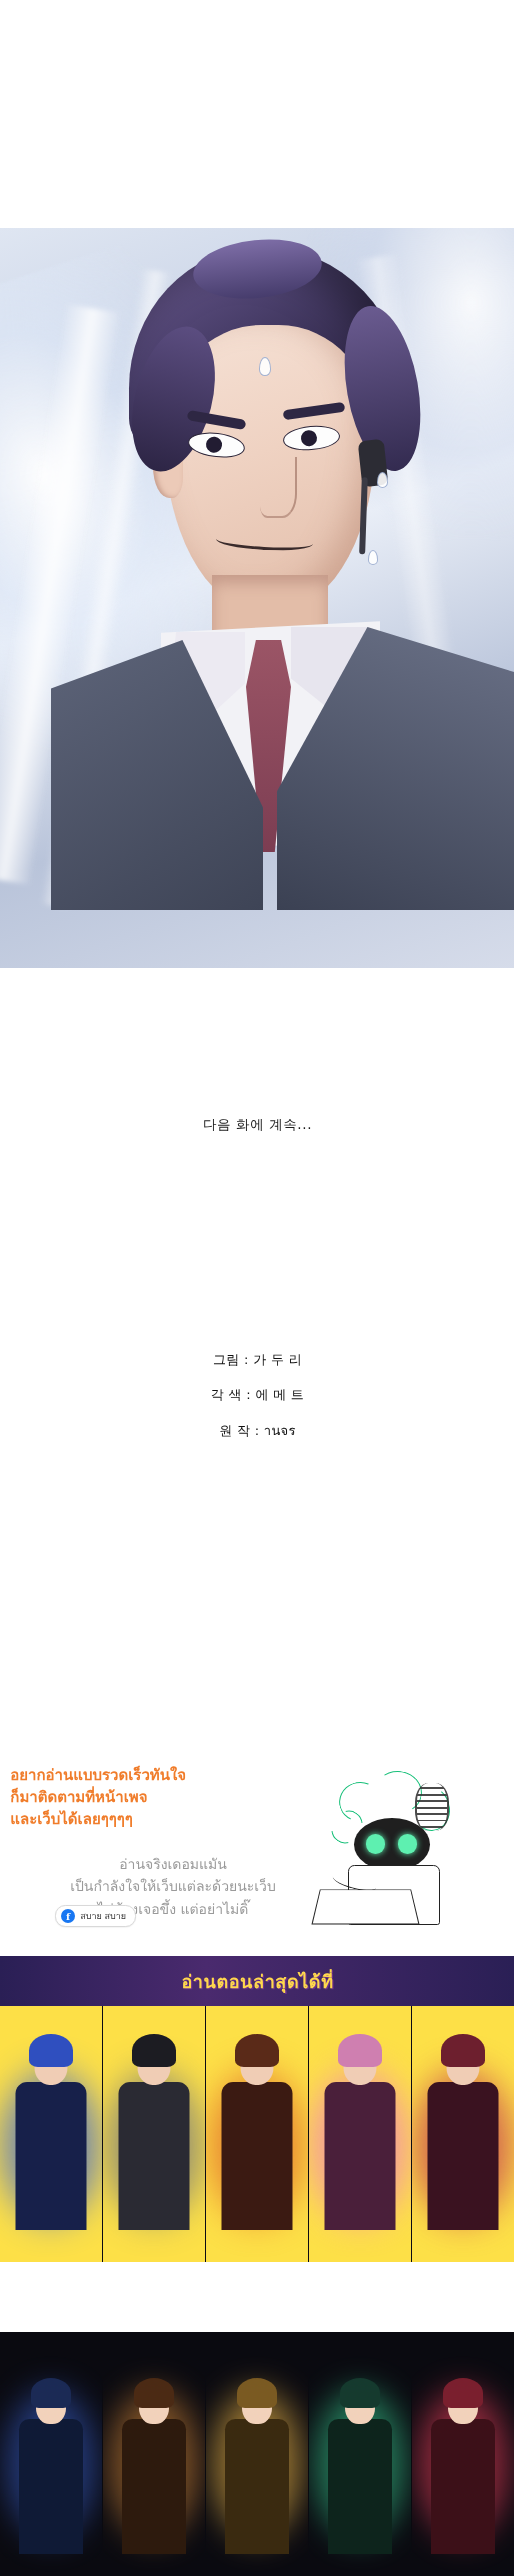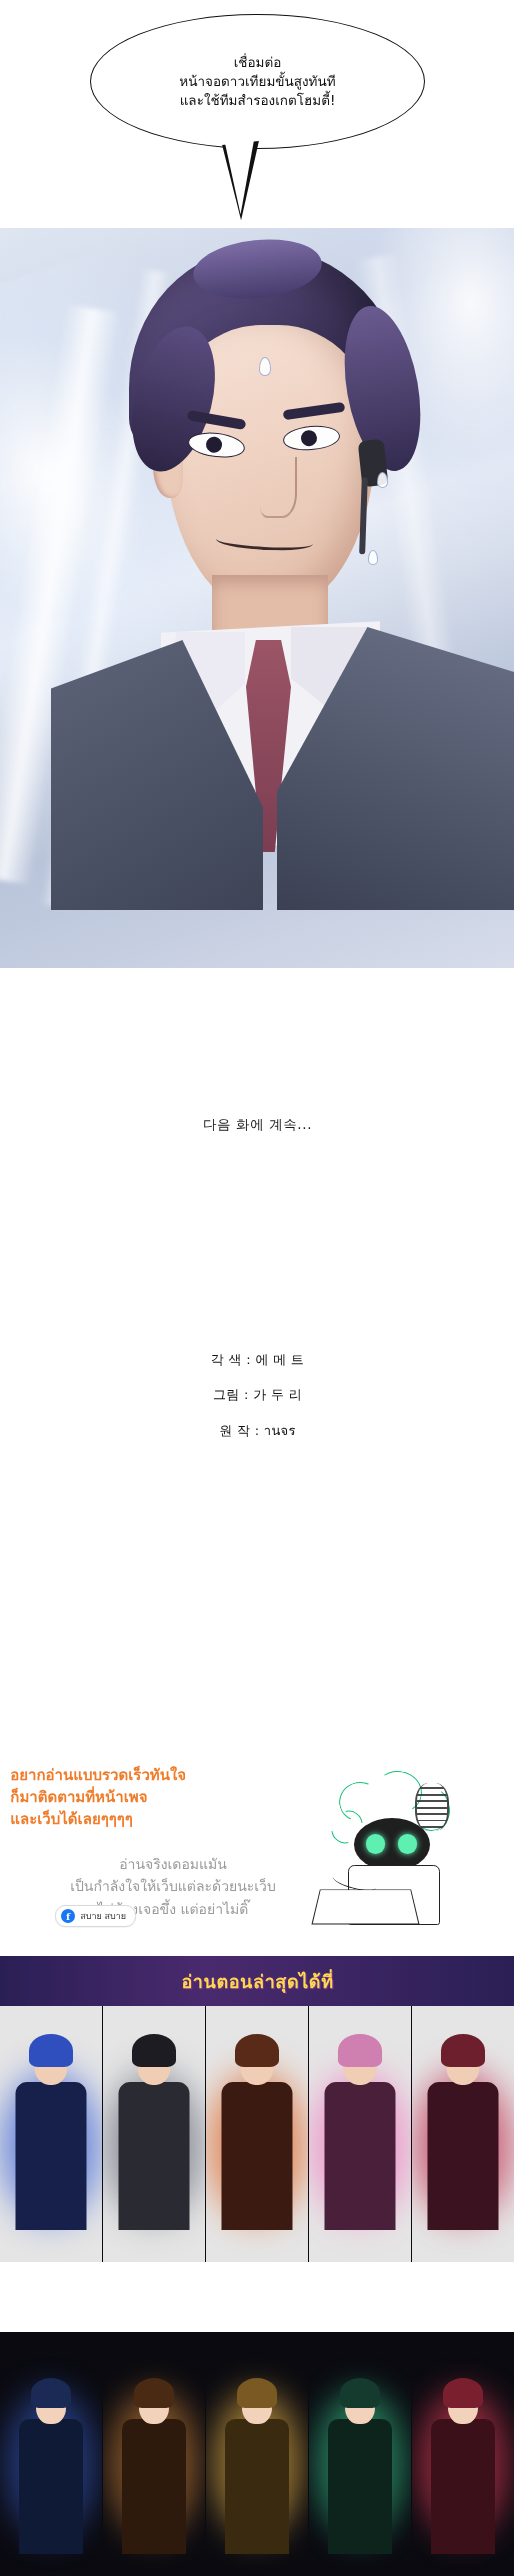--- a/index.html
+++ b/index.html
@@ -420,21 +420,21 @@
     border-bottom: 1.9px solid #222;
     border-radius: 0 0 40% 60%;
     transform: rotate(12deg);
   }
 
   
   .strip1 {
     position: absolute;
     left: 0; top: 1956px;
     width: 515px; height: 306px;
-    background: #e5e5e5;
+    background: #fde047;
     overflow: hidden;
     display: flex;
   }
   .strip1-banner {
     position: absolute;
     left: 0; top: 0;
     width: 515px; height: 50px;
     background: linear-gradient(90deg,#2a1f55,#4a2a6e 40%,#2a1f55);
     display: flex;
     align-items: center;
@@ -581,29 +581,20 @@
     transform: translateX(-50%);
     width: 64px; height: 135px;
     border-radius: 10.3px 10.3px 0 0;
   }
 </style>
 </head>
 <body>
 
 <div class="page">
 
-  <div class="panel-bubble">
-    <div class="bubble">
-      <div class="bubble-text">เชื่อมต่อ
-หน้าจอดาวเทียมขั้นสูงทันที
-และใช้ทีมสำรองเกตโฮมตี้!</div>
-    </div>
-    <div class="bubble-tail"></div>
-    <div class="bubble-tail-inner"></div>
-  </div>
 
   <div class="panel-art">
     <div class="art-flare"></div>
     <div class="art-flare2"></div>
     <div class="art-beam"></div>
     <div class="art-beam b2"></div>
     <div class="art-beam b3"></div>
 
     <div class="hair"></div>
     <div class="hair-strand hair-s3"></div>
@@ -634,22 +625,22 @@
     <div class="collar-r"></div>
     <div class="jacket-l"></div>
     <div class="jacket-r"></div>
   </div>
 
   <div class="gap-white"></div>
 
   <div class="tbc">다음 화에 계속...</div>
 
   <div class="credits">
+    <div class="credit-line">그림 : 가 두 리</div>
     <div class="credit-line">각 색 : 에 메 트</div>
-    <div class="credit-line">그림 : 가 두 리</div>
     <div class="credit-line">원 작 : านจร</div>
   </div>
 
   <div class="manafan">
   </div>
 
   <div class="promo">
     <div class="promo-head">อยากอ่านแบบรวดเร็วทันใจ
 ก็มาติดตามที่หน้าเพจ
 และเว็บได้เลยๆๆๆๆ</div>

